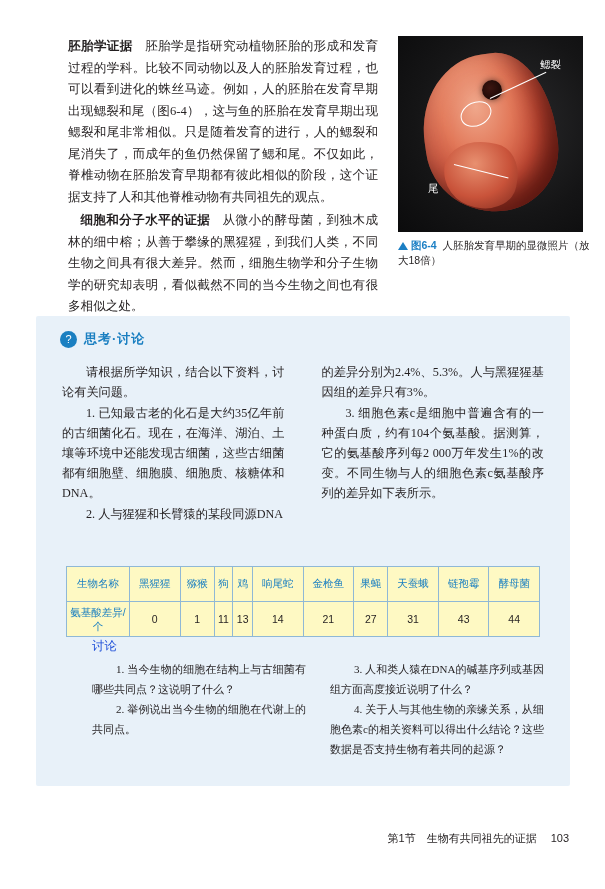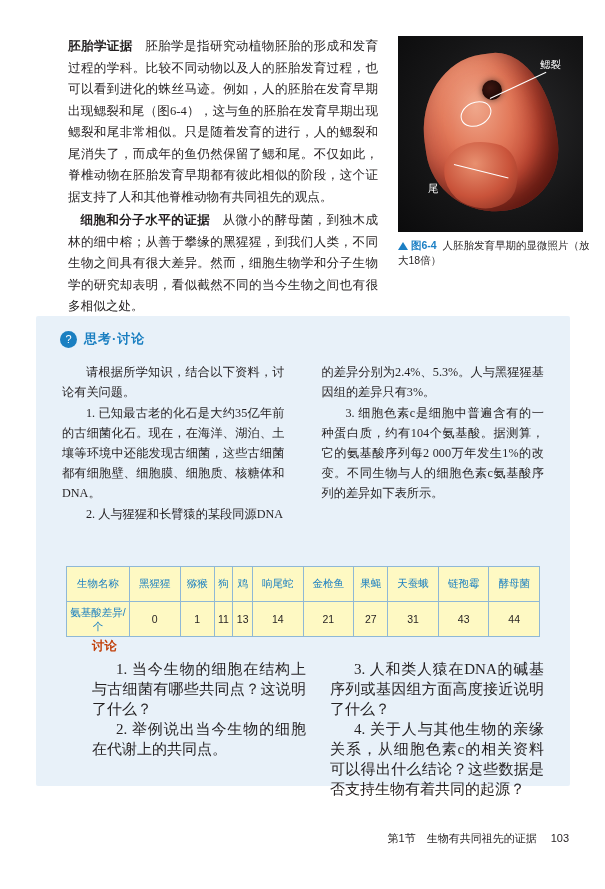--- a/index.html
+++ b/index.html
@@ -182,31 +182,31 @@
   .two-line{line-height:14px;}
 
   
   .disc{
     position:absolute;
     left:56px; top:322px;
     width:452px;
     height:126px;
   }
   .disc-title{
-    font-weight:bold;
+    font-weight:normal;
     font-size:12.5px;
-    color:#c2410c;
+    color:#1d4ed8;
     margin-bottom:4px;
   }
   .disc-cols{
     display:flex;gap:24px;
   }
   .disc-col{
     width:214px;
-    font-size:15px;
+    font-size:11px;
     line-height:20px;
     text-align:justify;
   }
   .disc-col p{margin:0;}
 
   
   .footer{
     position:absolute;
     right:36px; bottom:28px;
     font-size:11px;

